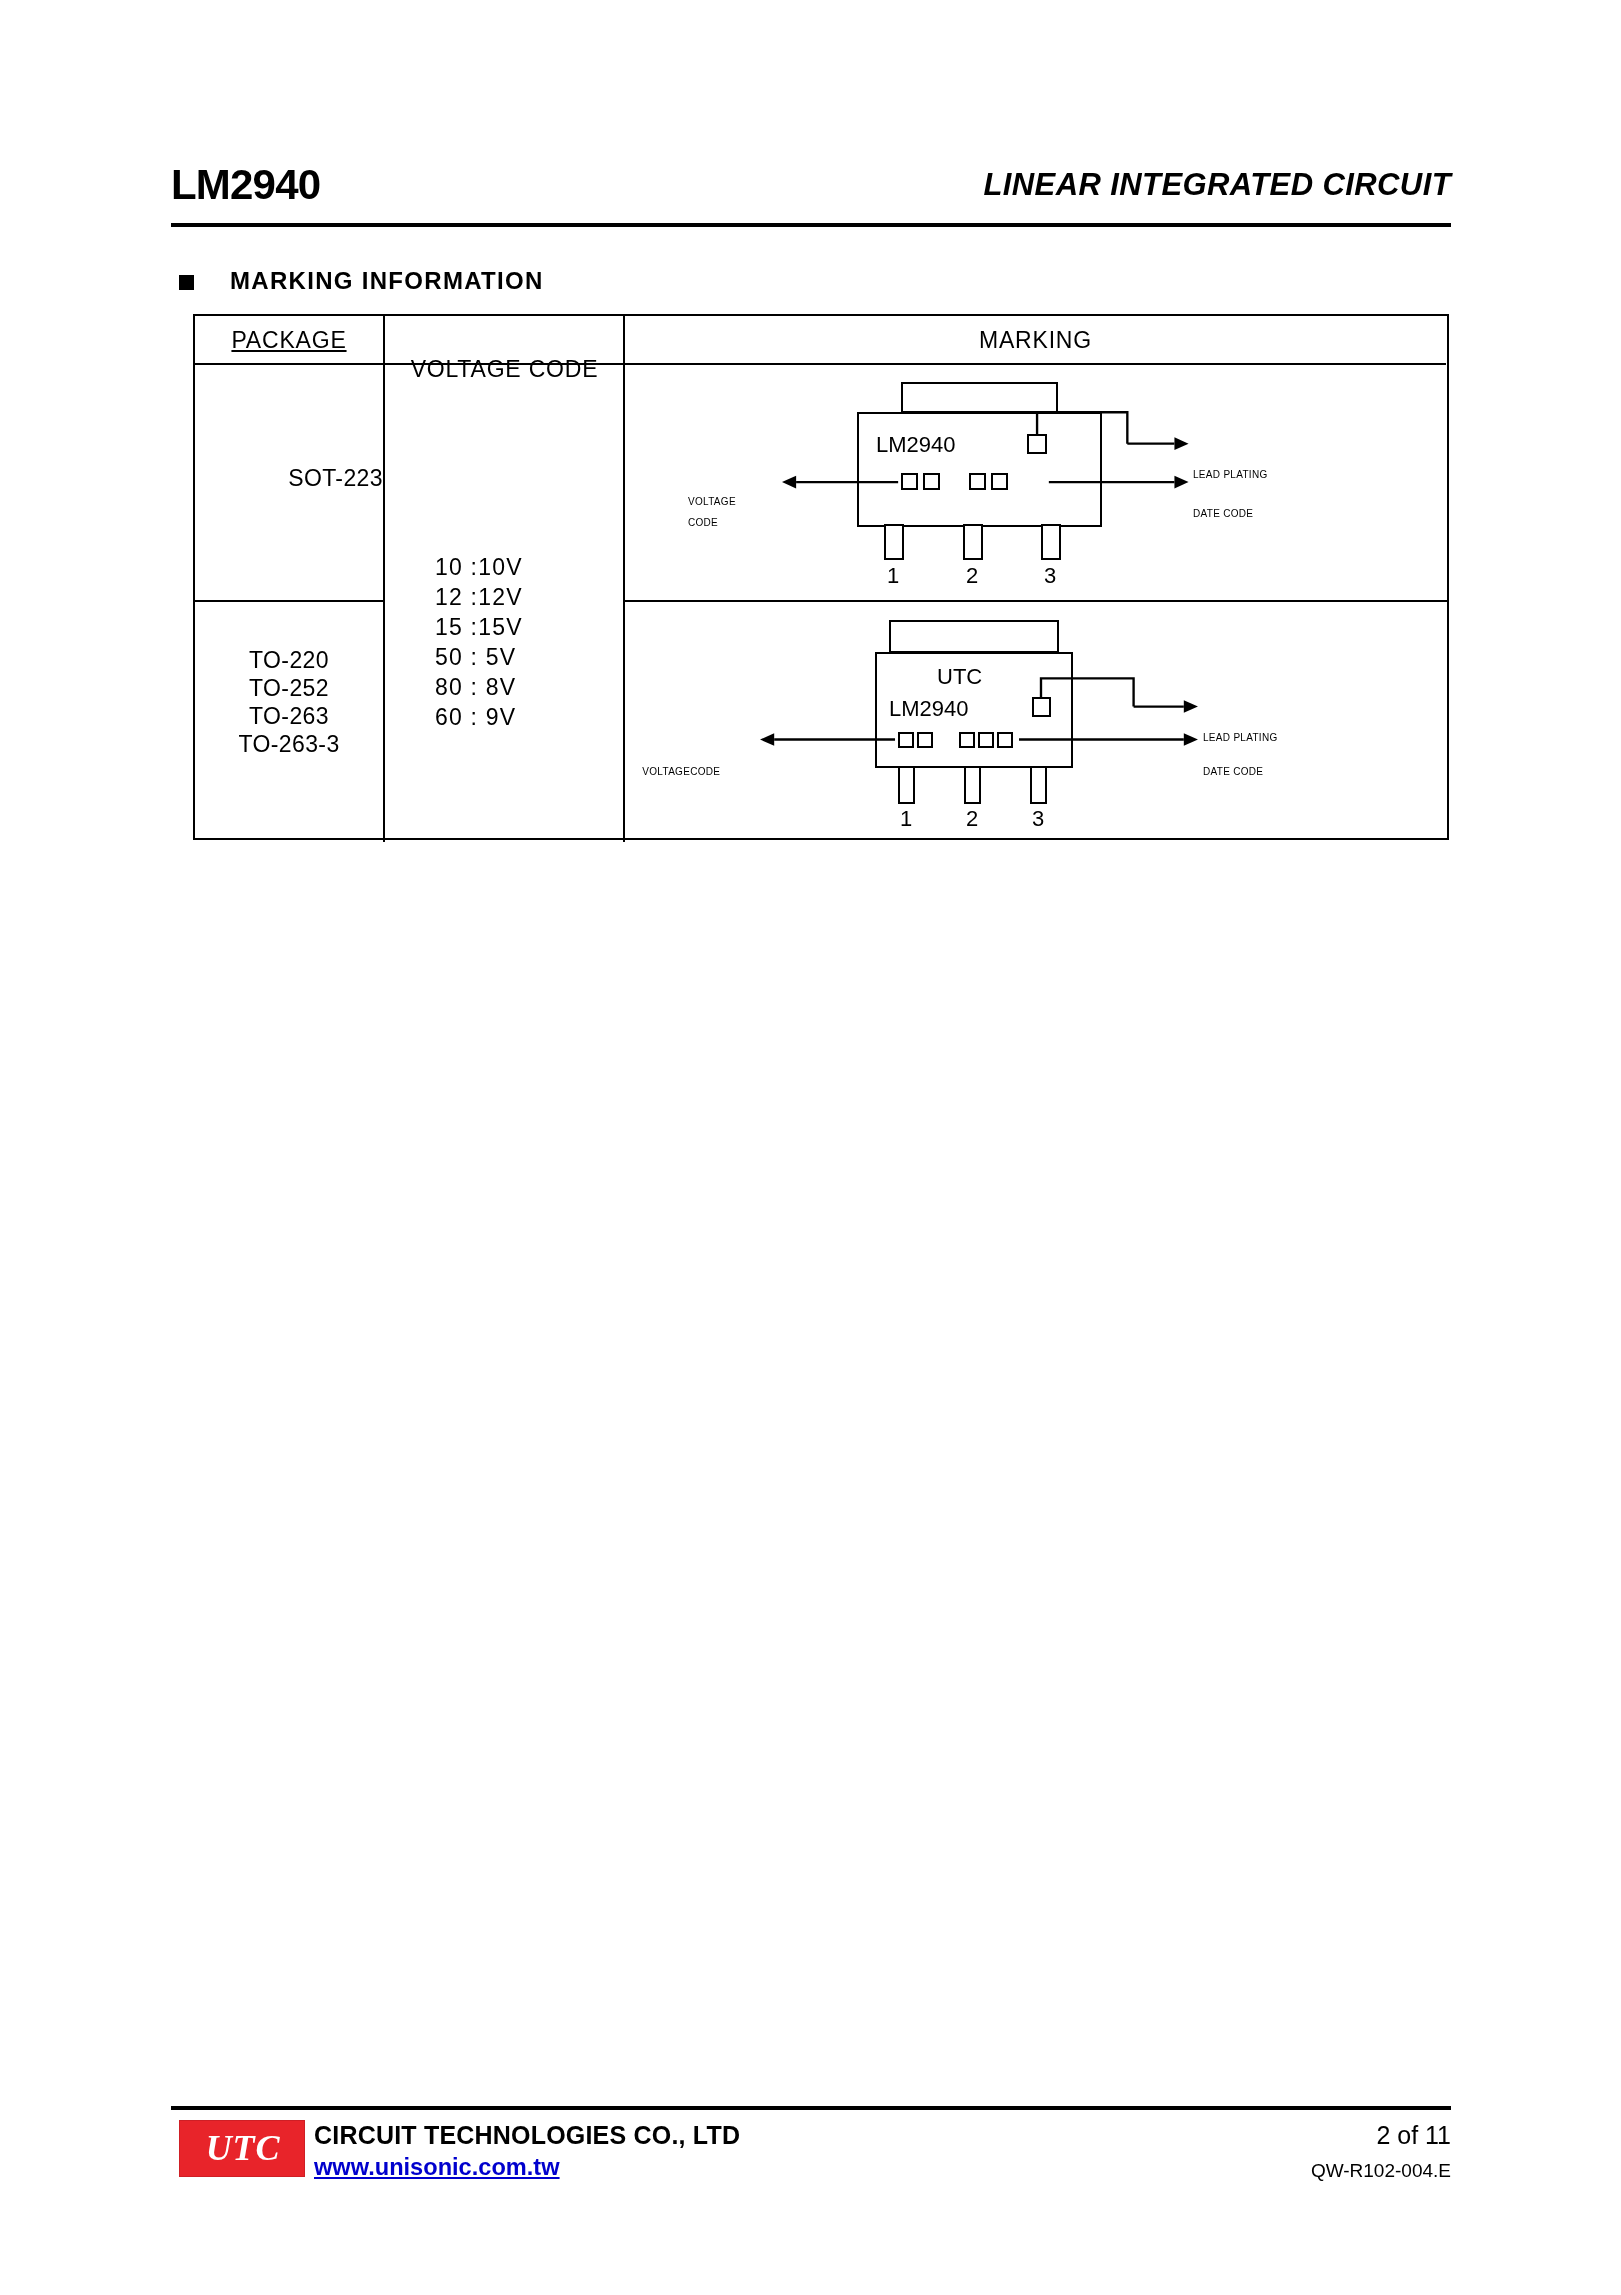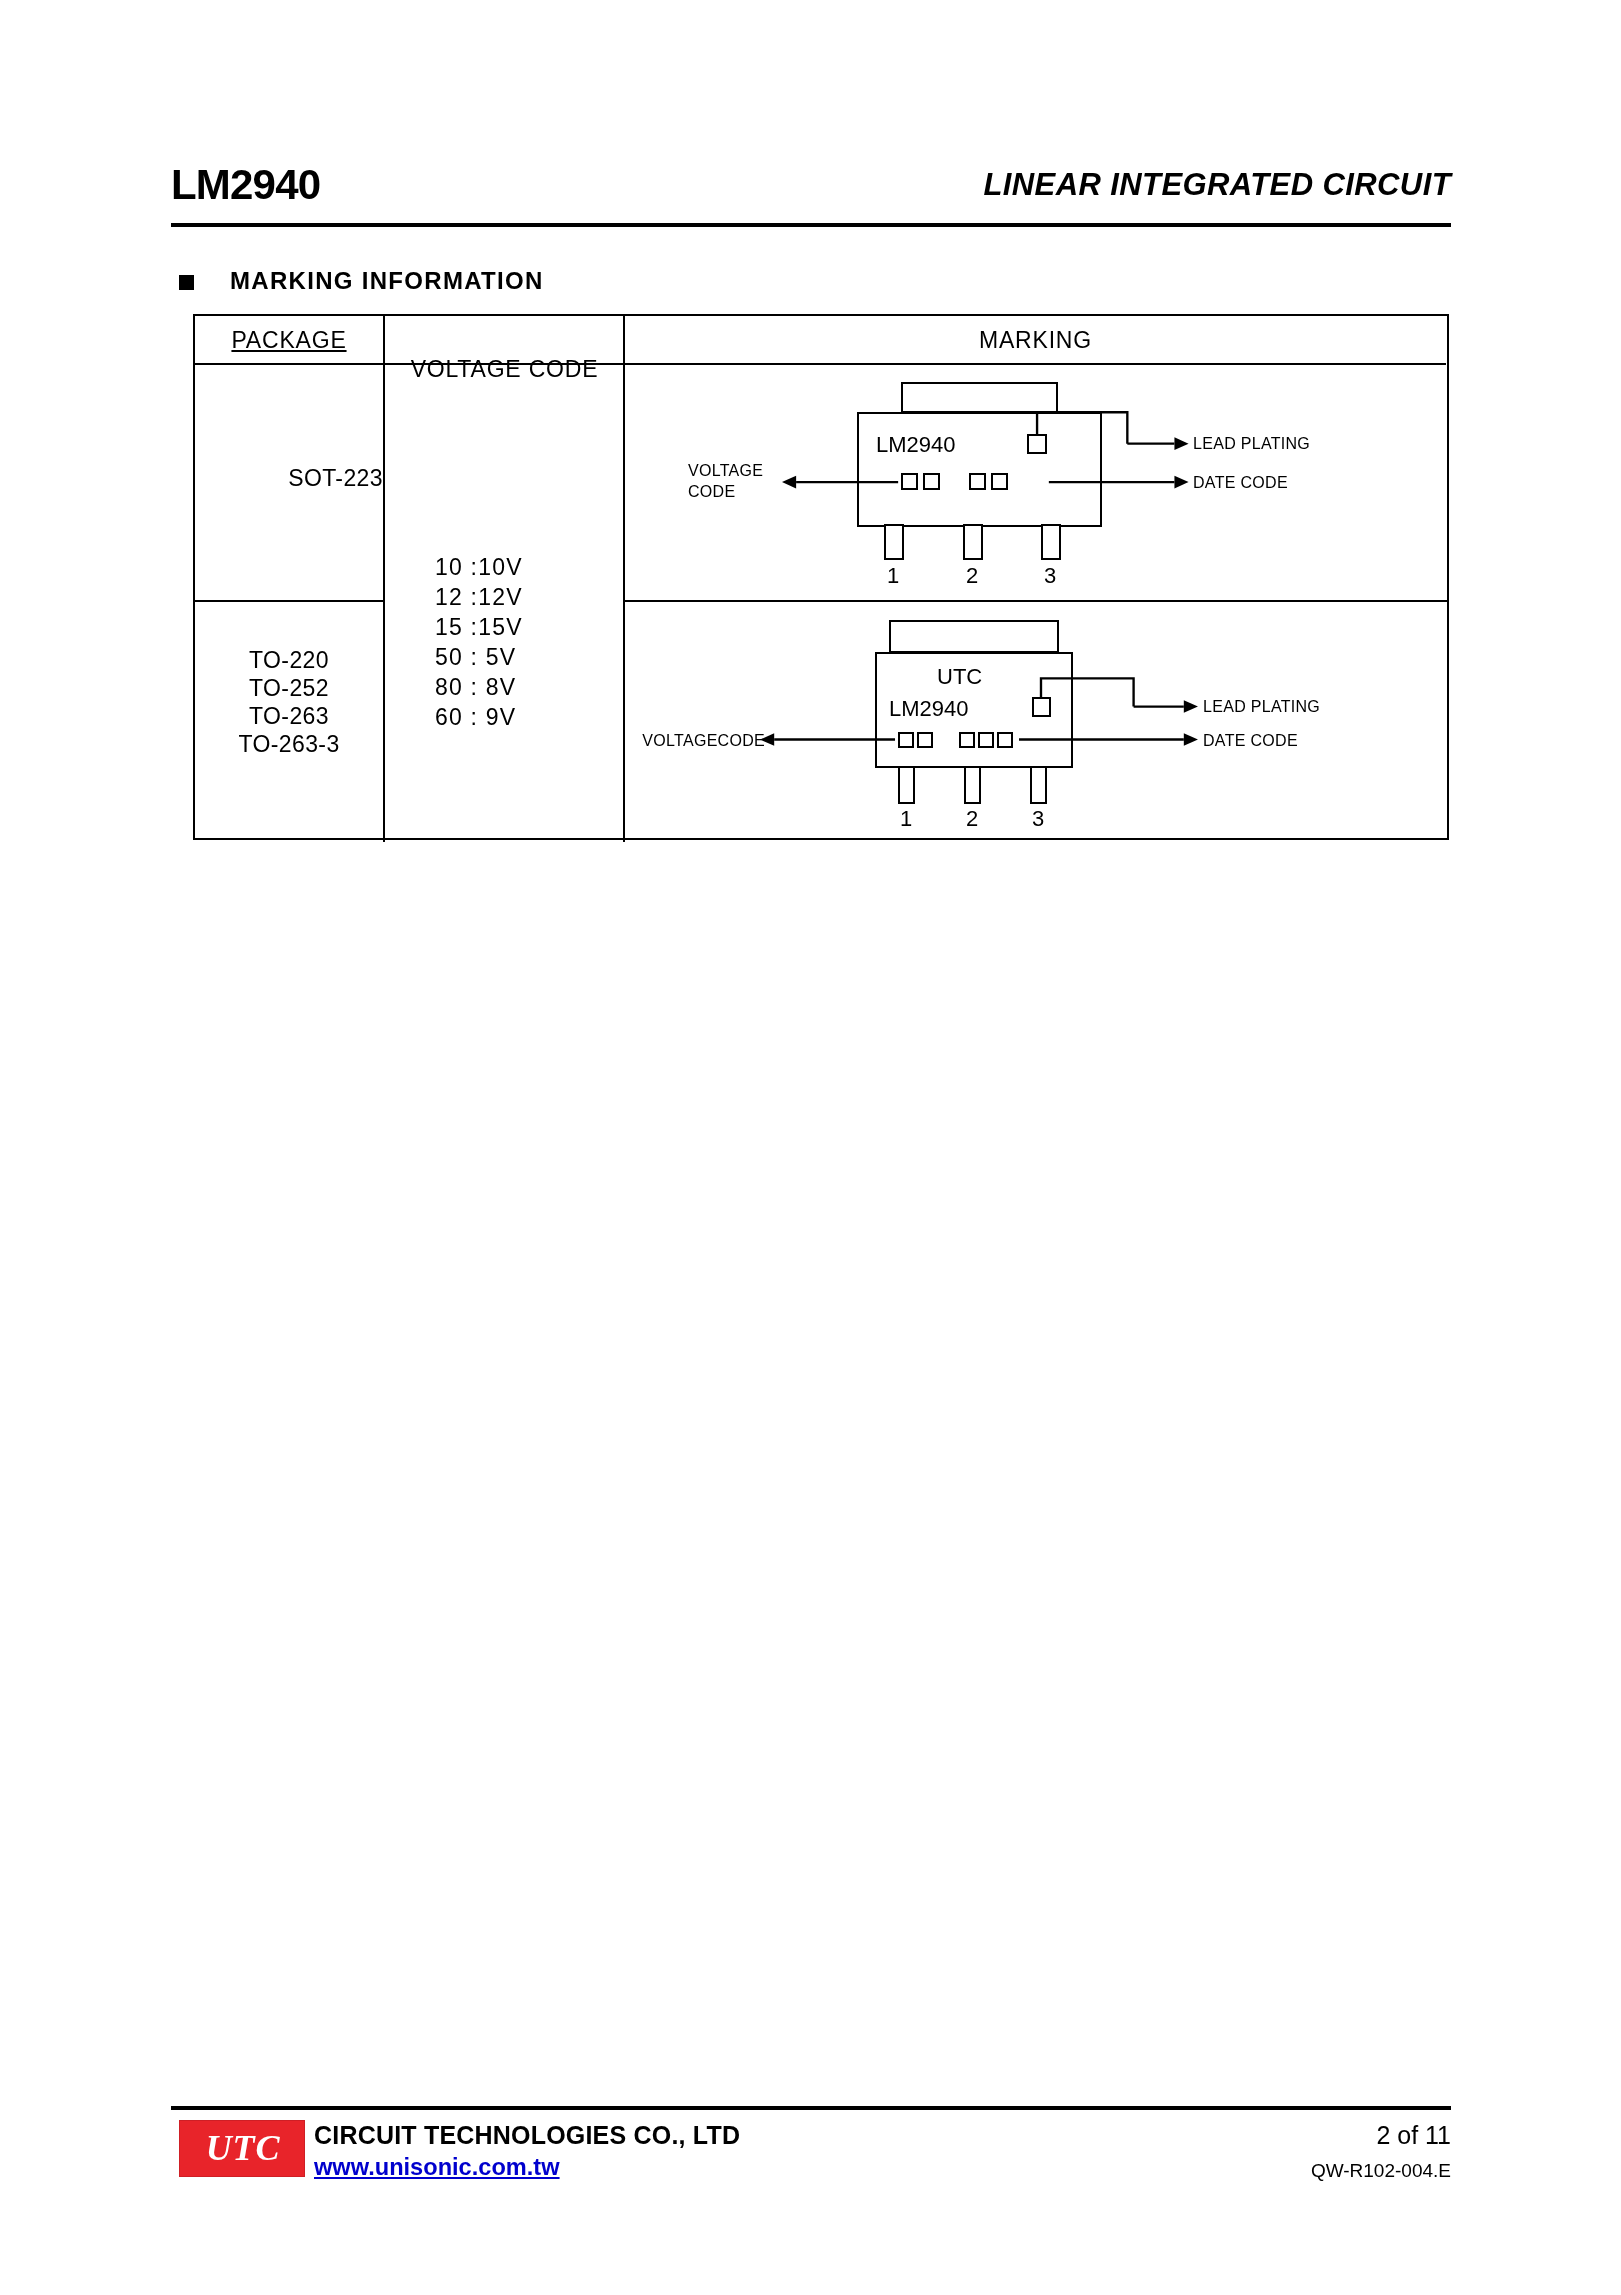--- a/index.html
+++ b/index.html
@@ -144,23 +144,24 @@
     letter-spacing: 1.2px;
     padding-left: 49px;
     box-sizing: border-box;
   }
 
   .diagram-1 { position: absolute; left: 430px; top: 49px; width: 821px; height: 235px; }
   .diagram-2 { position: absolute; left: 430px; top: 287px; width: 821px; height: 237px; }
 
   .dlabel {
     position: absolute;
-    font-size: 16px;
+    font-size: 10px;
     letter-spacing: 0.3px;
     white-space: nowrap;
+    margin-top: 34px;
   }
   .pkg-body {
     position: absolute;
     border: 2.4px solid #000000;
     background: #ffffff;
     box-sizing: border-box;
   }
   .pkg-tab {
     position: absolute;
     border: 2.4px solid #000000;

